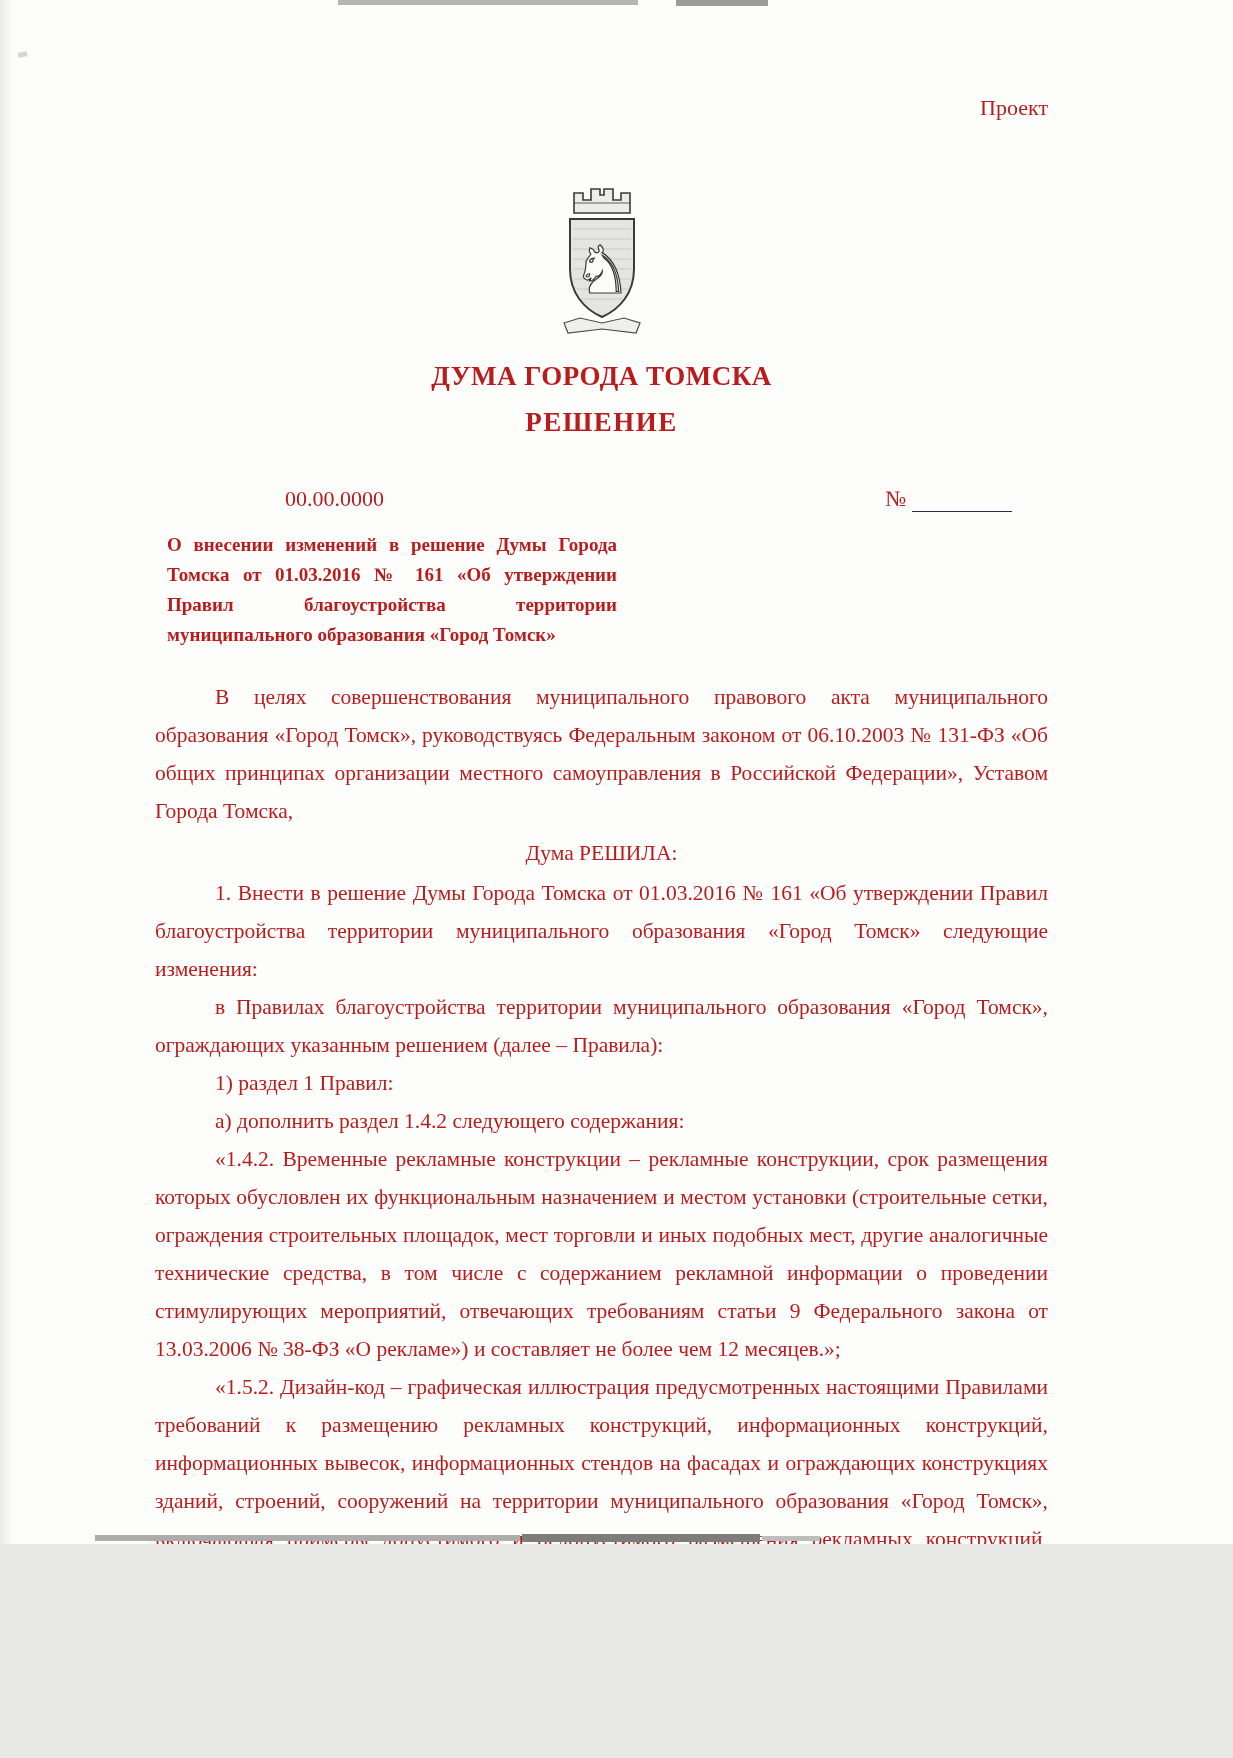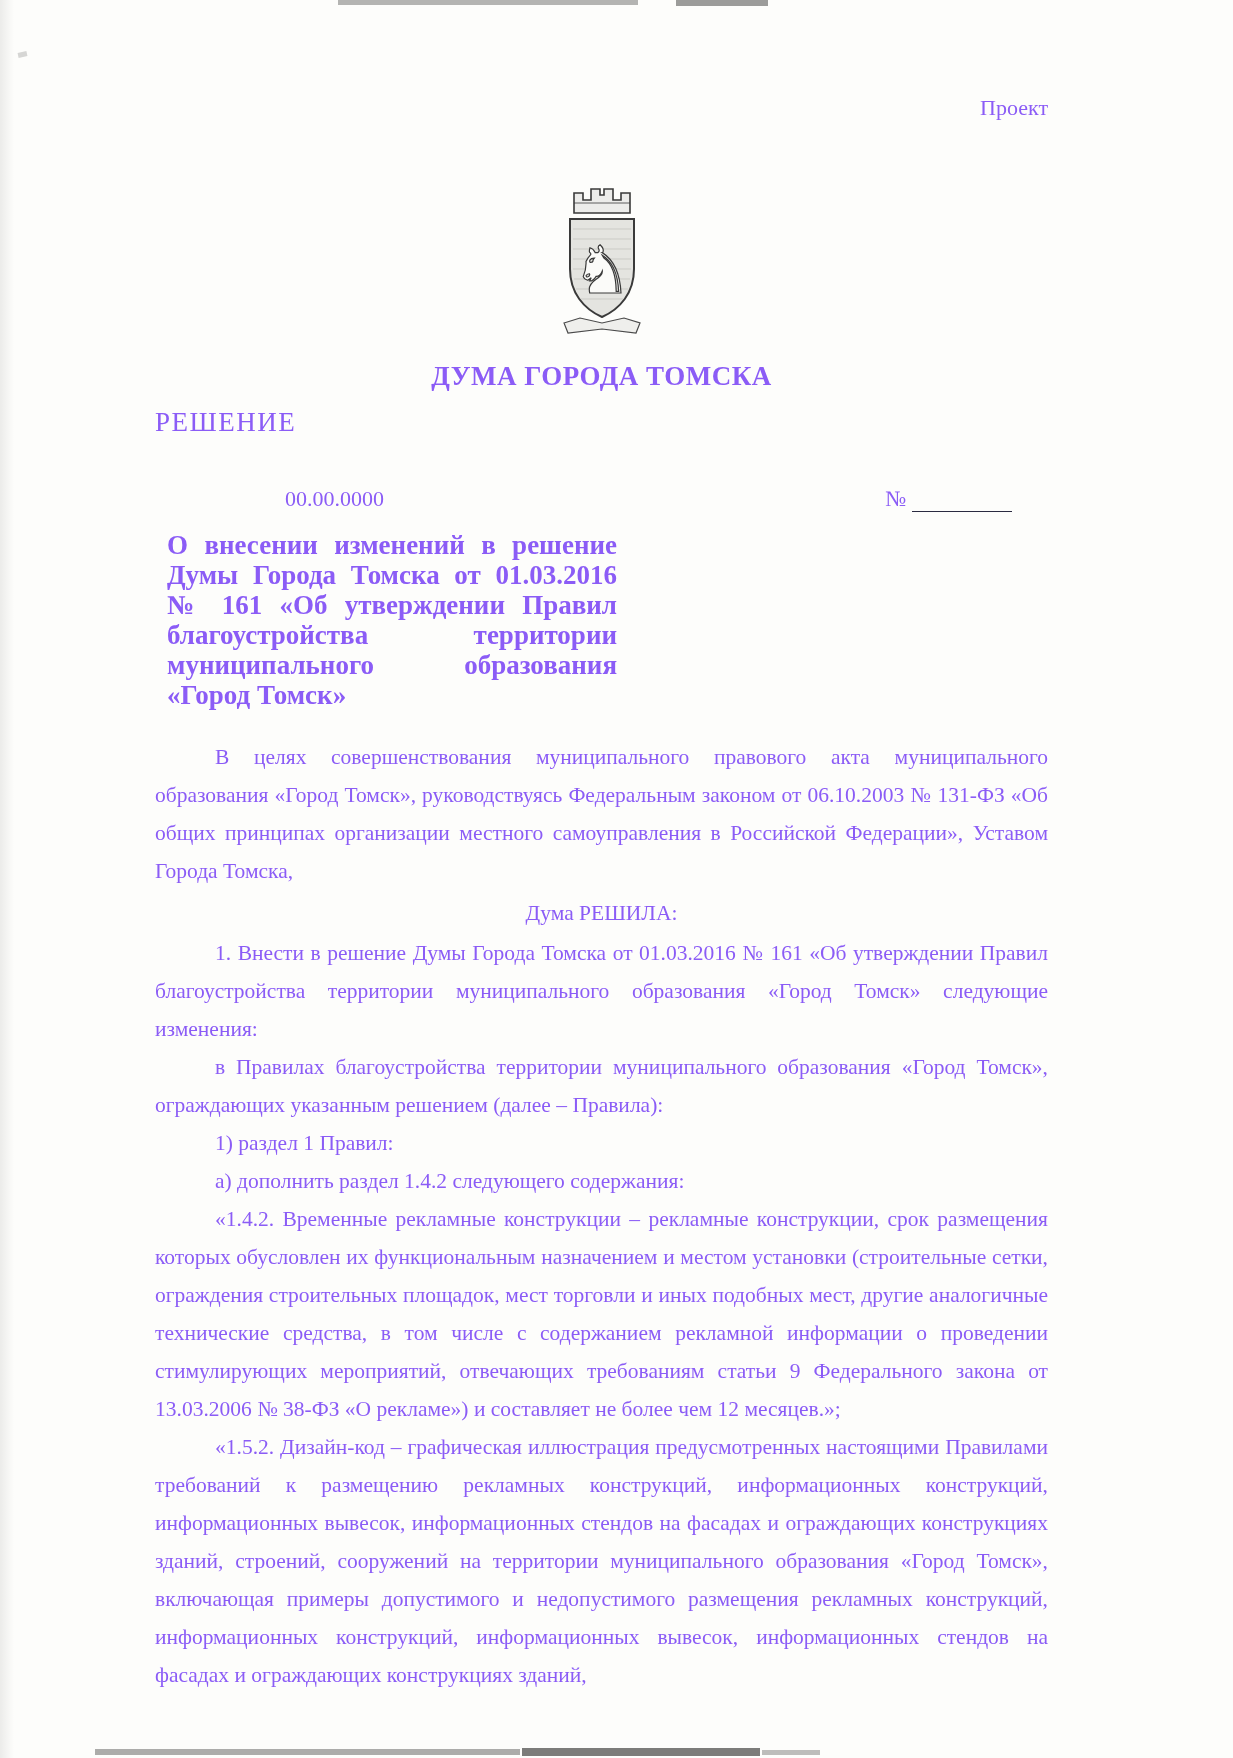--- a/index.html
+++ b/index.html
@@ -2,24 +2,24 @@
 <html lang="ru"><head>
 <meta charset="utf-8">
 <style>
   * { margin: 0; padding: 0; box-sizing: border-box; }
   html, body { background: #e8e8e6; }
   body { font-family: "Liberation Serif", serif; }
 
   .page {
     position: relative;
     width: 1233px;
-    height: 1758px;
+    height: 1544px;
     margin: 0 auto;
     background: #fdfdfb;
-    color: #8b5cf6;
+    color: #b91c1c;
     overflow: hidden;
     padding: 0 185px 0 155px;
   }
   
   .page::before {
     content: "";
     position: absolute;
     left: 0; top: 0;
     width: 14px; height: 100%;
     background: linear-gradient(to right, rgba(0,0,0,0.07), rgba(0,0,0,0));
@@ -48,22 +48,23 @@
 
   .org-name {
     margin-top: 22px;
     text-align: center;
     font-size: 27px;
     font-weight: bold;
     letter-spacing: 0.5px;
   }
   .doc-type {
     margin-top: 15px;
+    text-align: center;
     font-size: 27px;
-    font-weight: normal;
+    font-weight: bold;
     letter-spacing: 1.5px;
   }
 
   .meta-row {
     margin-top: 48px;
     display: flex;
     justify-content: space-between;
     align-items: center;
     font-size: 22px;
   }
@@ -74,21 +75,21 @@
     width: 100px;
     height: 24px;
     margin-left: 6px;
     border-bottom: 1.5px solid #2a2a40;
   }
 
   .doc-title {
     margin-top: 18px;
     margin-left: 12px;
     width: 450px;
-    font-size: 27px;
+    font-size: 19px;
     font-weight: bold;
     line-height: 30px;
     text-align: justify;
   }
 
   .body-text {
     font-size: 21.5px;
     line-height: 38px;
     text-align: justify;
   }

